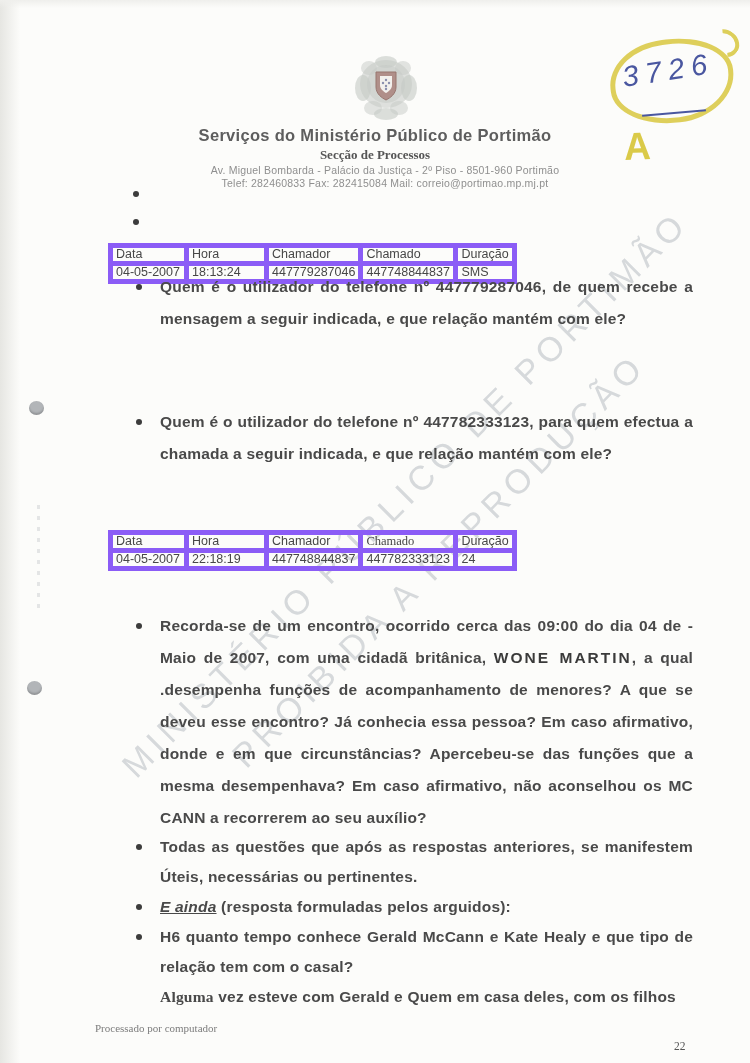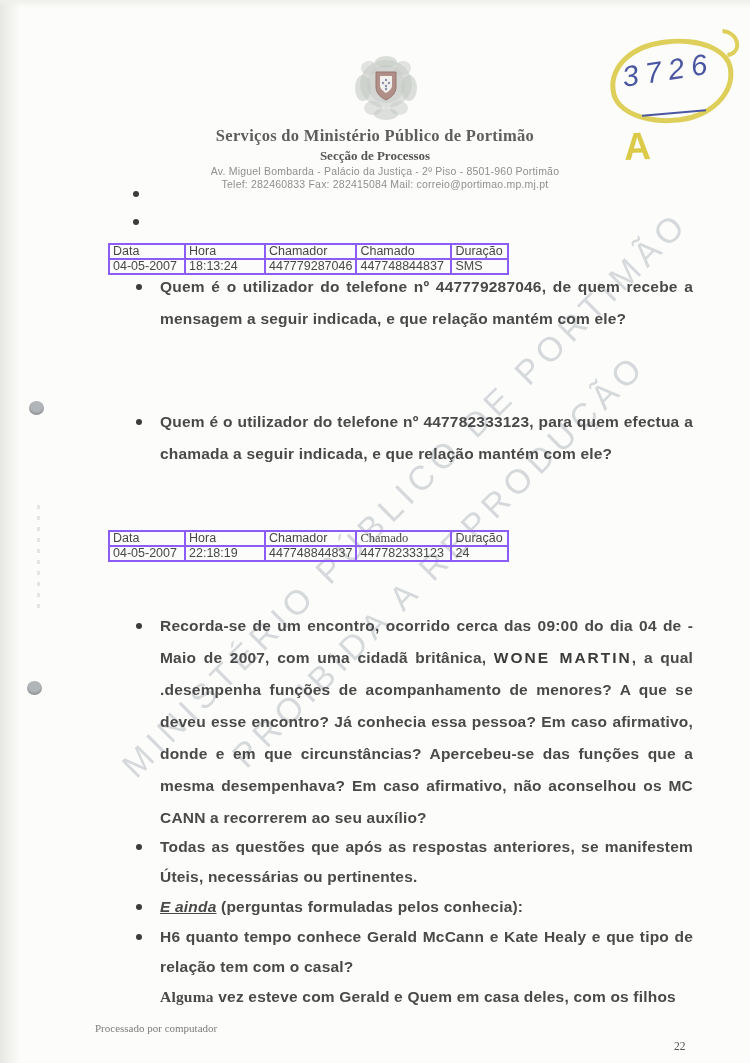--- a/index.html
+++ b/index.html
@@ -18,21 +18,21 @@
   .scan-edge-top {
     position:absolute; left:0; top:0; width:100%; height:8px;
     background:linear-gradient(180deg, #efefec, rgba(255,255,255,0));
     pointer-events:none;
   }
 
   
   .crest { position:absolute; left:350px; top:55px; }
   .header-text { position:absolute; left:0; top:126px; width:750px; text-align:center; }
   .org-line {
-    font-family:Liberation Serif, serif; font-weight:bold;
+    font-family:Liberation Sans, sans-serif; font-weight:bold;
     font-size:16.5px; color:#5d5d5d; letter-spacing:.3px;
   }
   .section-line {
     font-family:"Liberation Serif", serif; font-weight:bold;
     font-size:13px; color:#555; margin-top:2px;
   }
   .address-line, .contacts-line {
     font-family:Liberation Sans, sans-serif;
     font-size:10.5px; color:#8f8f8f; margin-top:1px; letter-spacing:.2px;padding-left:20px;
   }
@@ -97,21 +97,21 @@
   .stray2 { left:133px; top:219px; }
 
   
   table.datatable {
     position:absolute; left:108px; border-collapse:collapse;
     font-size:12.5px; color:#474747; table-layout:fixed;
   }
   .t1 { top:243px; }
   .t2 { top:530px; }
   table.datatable th, table.datatable td {
-    border:2px solid #8b5cf6; font-weight:normal; text-align:left;
+    border:5px solid #8b5cf6; font-weight:normal; text-align:left;
     padding:0 3px; height:14px; line-height:13px; overflow:hidden;
   }
   .c0{width:76px}.c1{width:80px}.c2{width:90px}.c3{width:95px}.c4{width:57px}
   td.bold { font-weight:bold; }
   td.right { text-align:right; }
   th.serif { font-family:"Liberation Serif", serif; }
 
   
   .para {
     position:absolute; left:133px; width:560px; padding-left:27px;
@@ -261,21 +261,21 @@
     <span>Recorda-se de um encontro, ocorrido cerca das 09:00 do dia 04 de -Maio de 2007, com uma cidadã britânica, </span><span class="bold-name">WONE MARTIN</span><span>, a qual .desempenha funções de acompanhamento de menores? A que se deveu esse encontro? Já conhecia essa pessoa? Em caso afirmativo, donde e em que circunstâncias? Apercebeu-se das funções que a mesma desempenhava? Em caso afirmativo, não aconselhou os MC CANN a recorrerem ao seu auxílio?</span>
   </div>
 
   <div class="para p4">
     <span class="dot"></span>
     <span>Todas as questões que após as respostas anteriores, se manifestem Úteis, necessárias ou pertinentes.</span>
   </div>
 
   <div class="para p5">
     <span class="dot"></span>
-    <span class="underlined">E ainda</span><span> (perguntas formuladas pelos conhecia):</span>
+    <span class="underlined">E ainda</span><span> (resposta formuladas pelos arguidos):</span>
   </div>
 
   <div class="para p6">
     <span class="dot"></span>
     <span>H6 quanto tempo conhece Gerald McCann e Kate Healy e que tipo de relação tem com o casal?</span>
   </div>
 
   <div class="para p7">
     <span class="serif-word">Alguma</span><span> vez esteve com Gerald e Quem em casa deles, com os filhos</span>
   </div>

